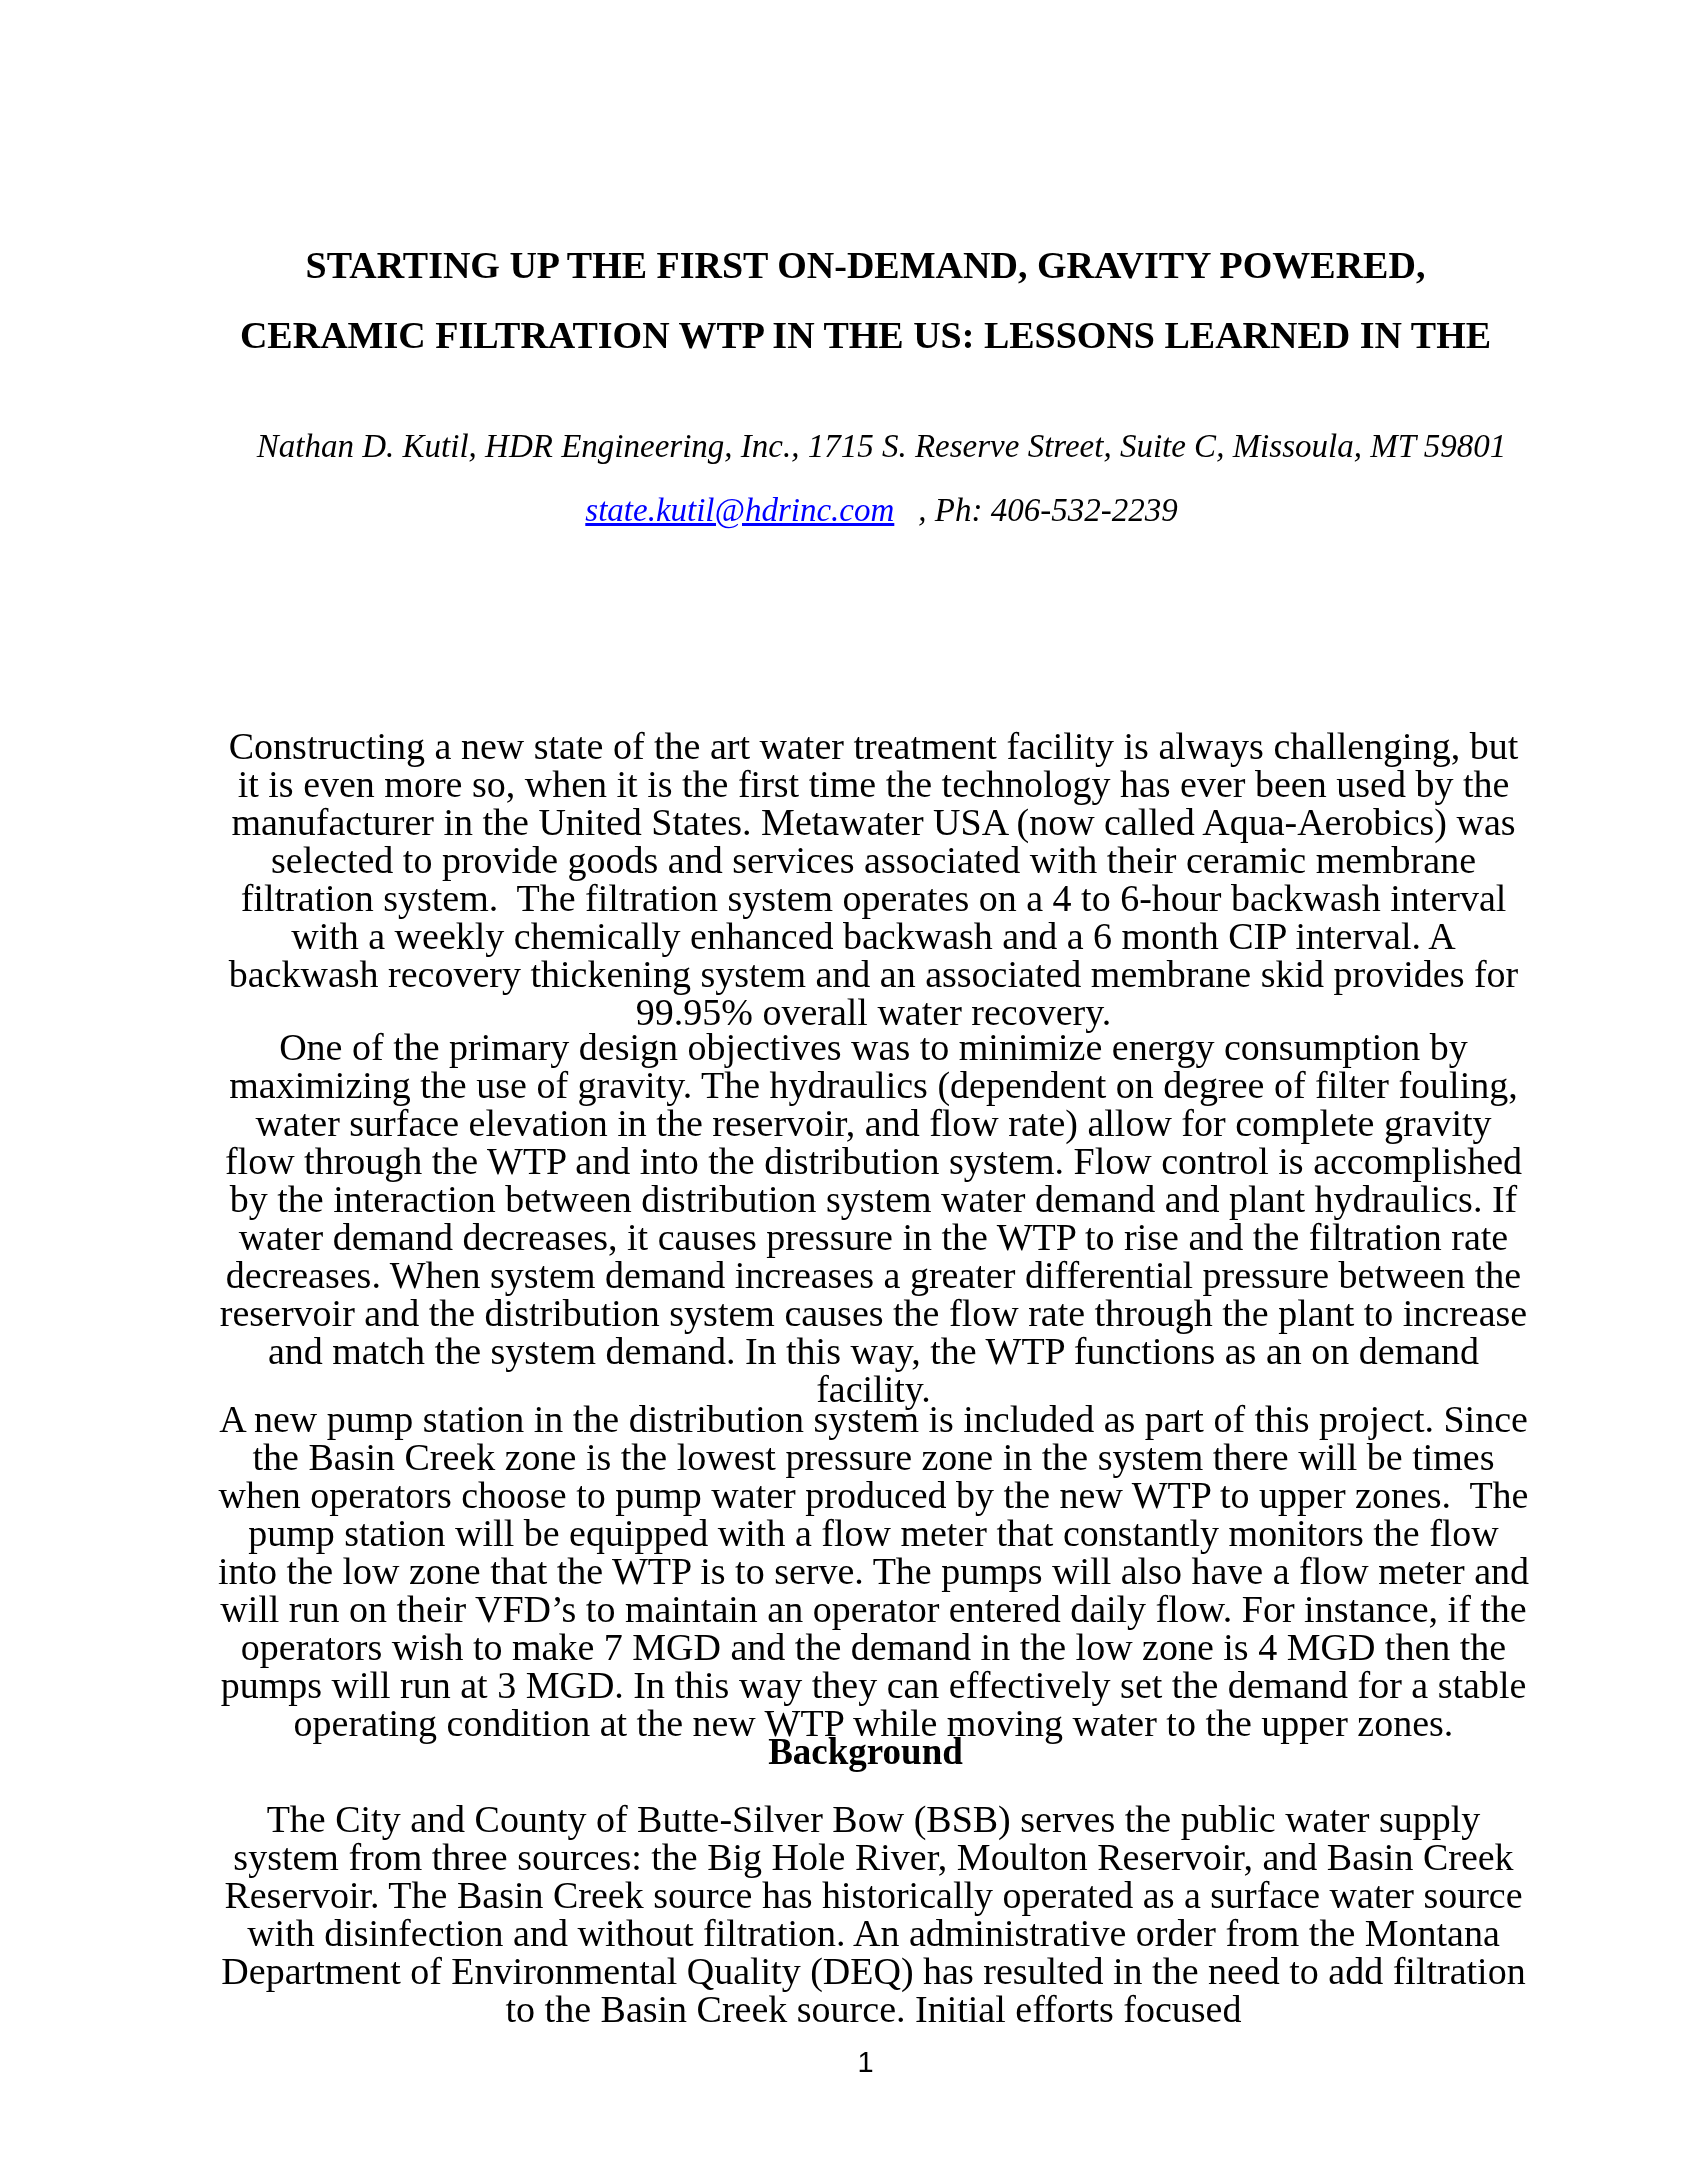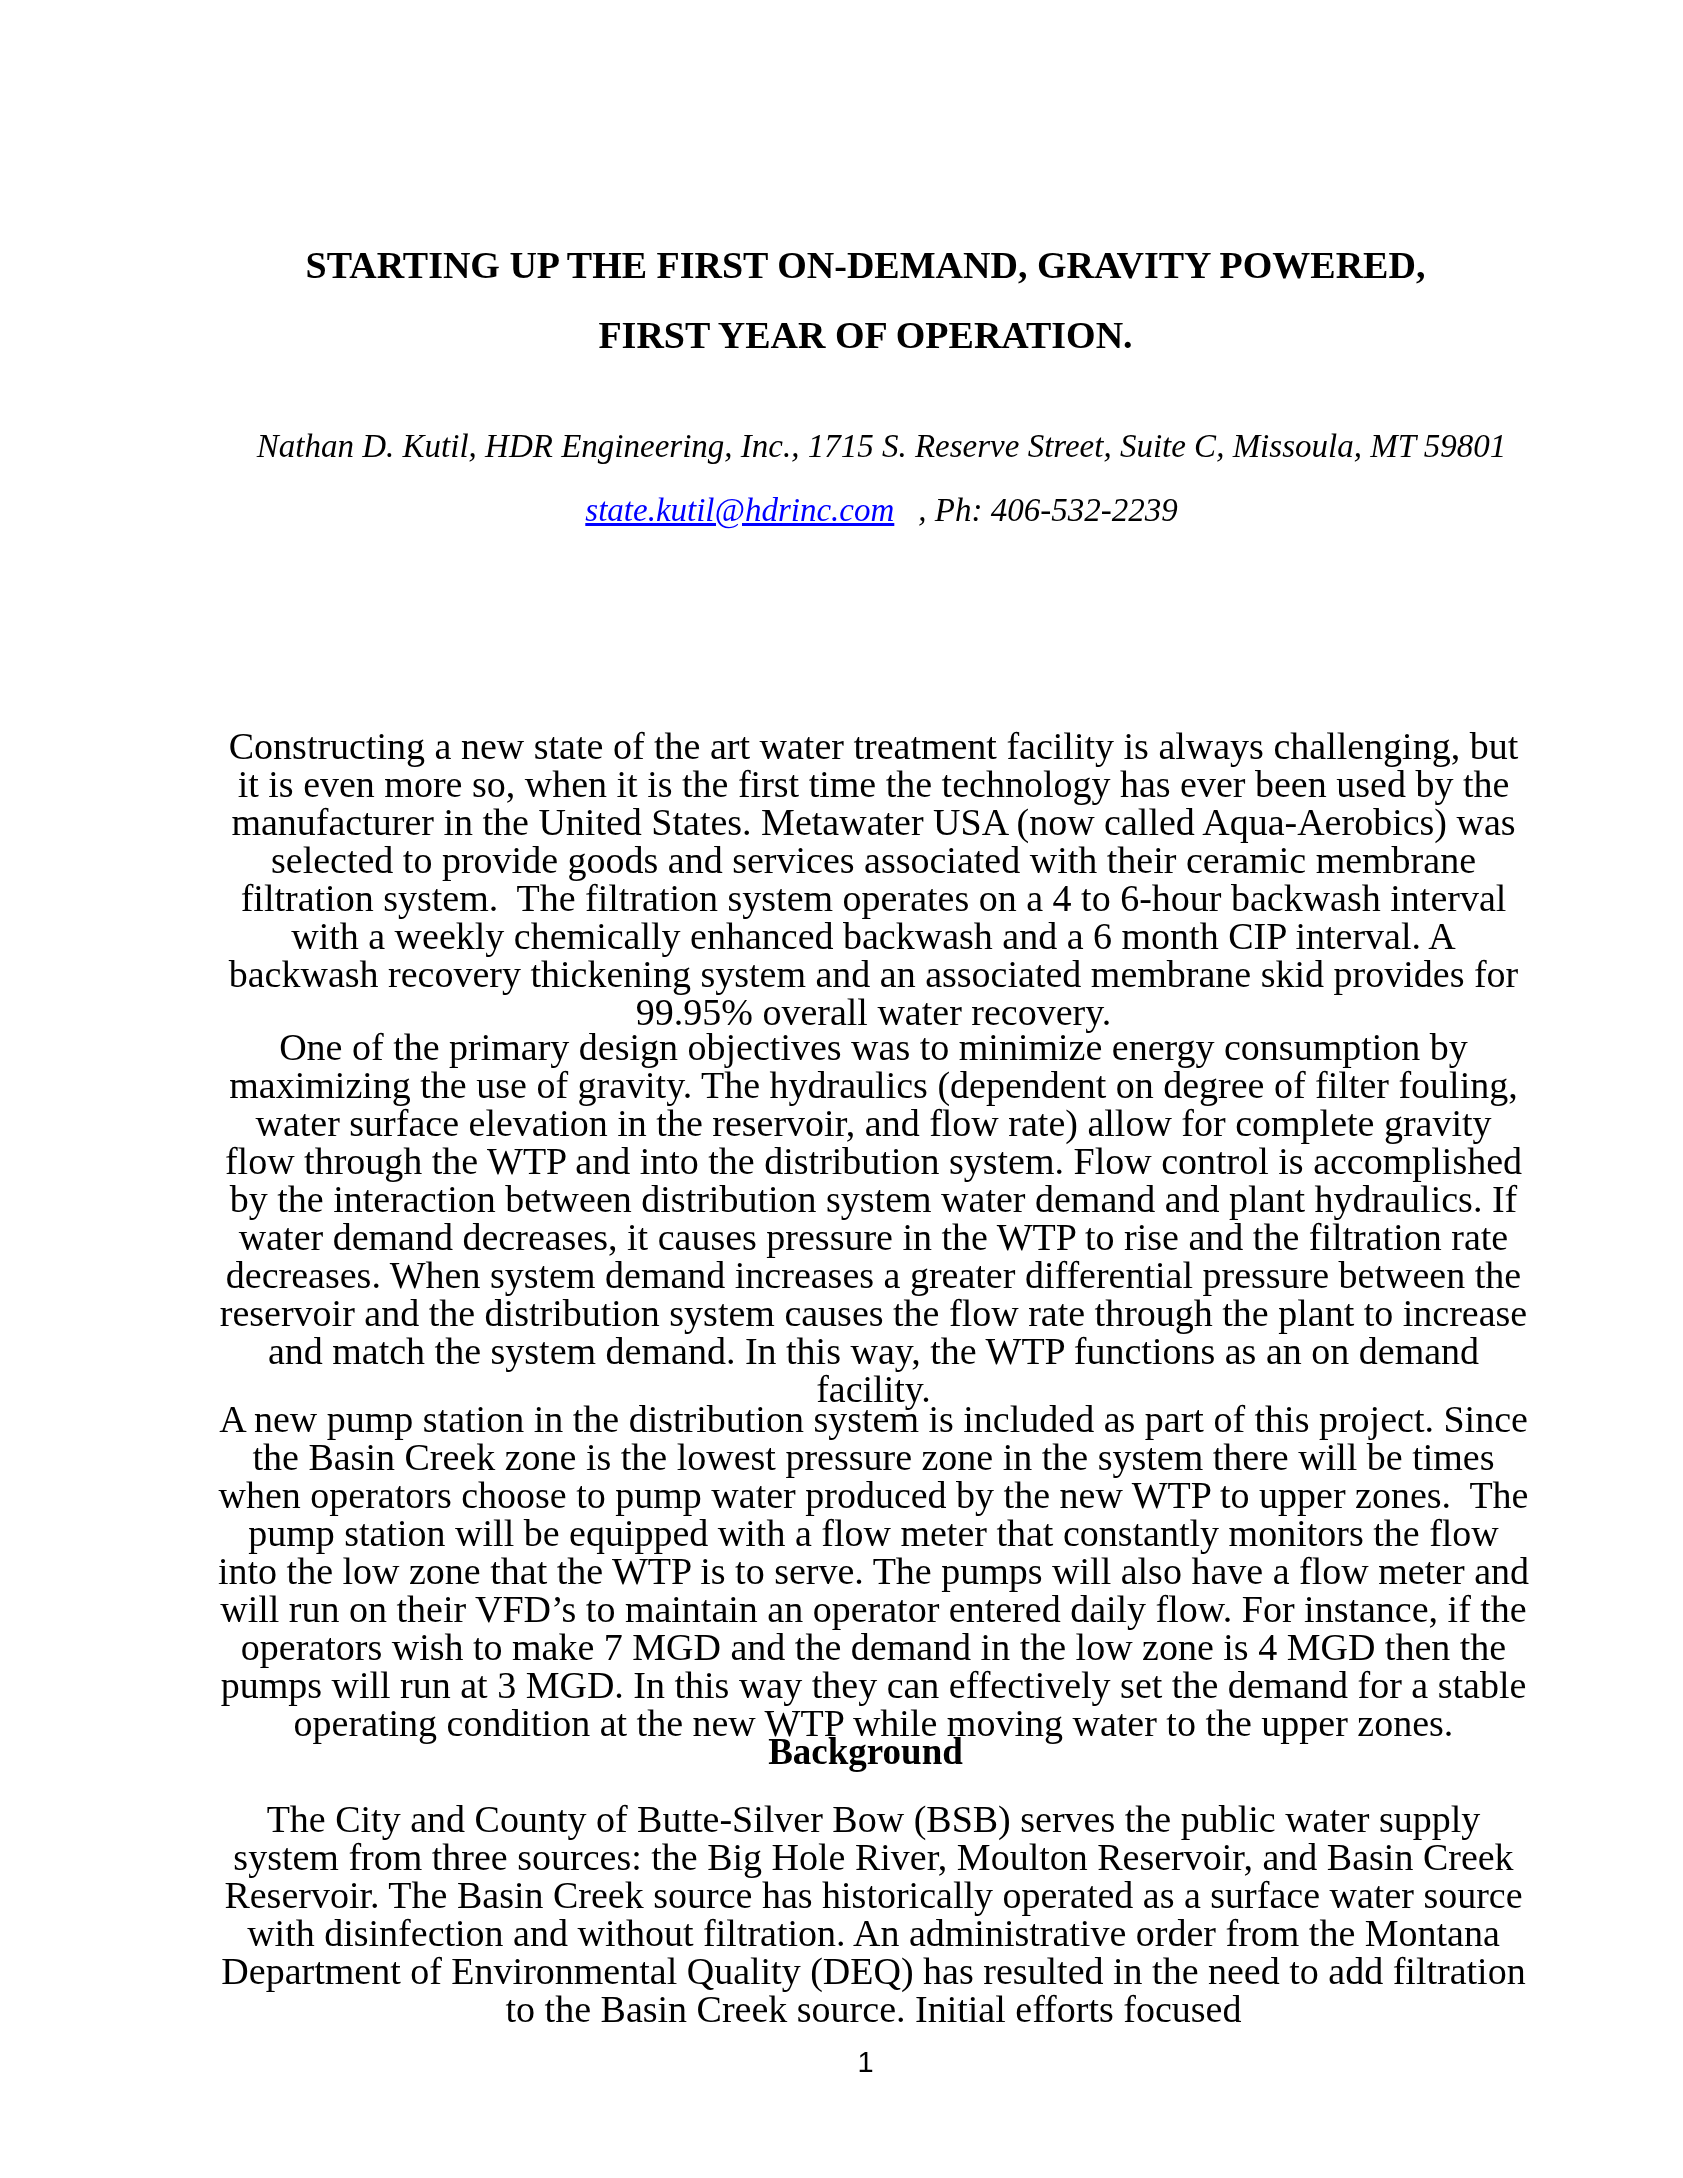--- a/index.html
+++ b/index.html
@@ -59,21 +59,21 @@
     font-size: 29px;
   }
 </style>
 </head>
 <body>
 
 <div class="page">
 
   <div class="block title-block">
     <div>STARTING UP THE FIRST ON-DEMAND, GRAVITY POWERED,</div>
-    <div>FIRST YEAR OF OPERATION.</div>
+    <div>CERAMIC FILTRATION WTP IN THE US: LESSONS LEARNED IN THE</div>
   </div>
 
   <div class="block author-block author-block-1">
     <div>Nathan D. Kutil, HDR Engineering, Inc., 1715 S. Reserve Street, Suite C, Missoula, MT 59801</div>
     <div><a class="email-link">state.kutil@hdrinc.com</a><span>, Ph: 406-532-2239</span></div>
   </div>
 
 
 
   <div class="block para para-1">Constructing a new state of the art water treatment facility is always challenging, but it is even more so, when it is the first time the technology has ever been used by the manufacturer in the United States. Metawater USA (now called Aqua-Aerobics) was selected to provide goods and services associated with their ceramic membrane filtration system.  The filtration system operates on a 4 to 6-hour backwash interval with a weekly chemically enhanced backwash and a 6 month CIP interval. A backwash recovery thickening system and an associated membrane skid provides for 99.95% overall water recovery.</div>

